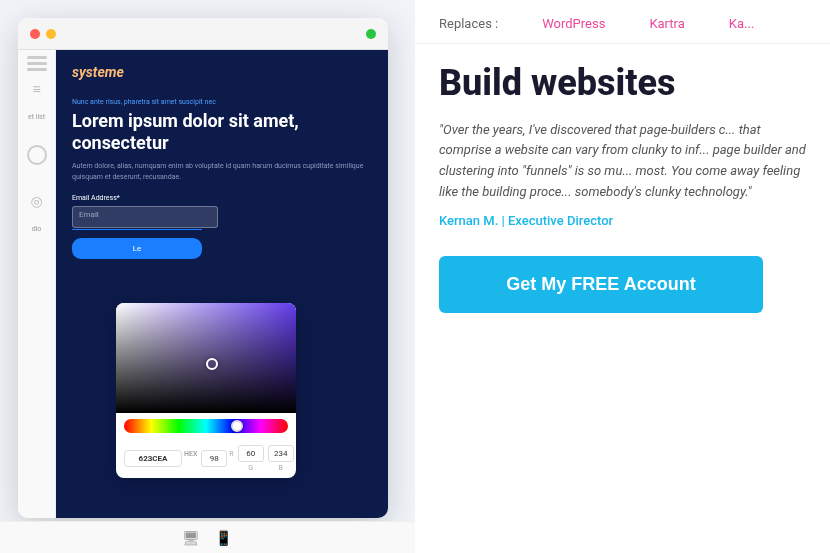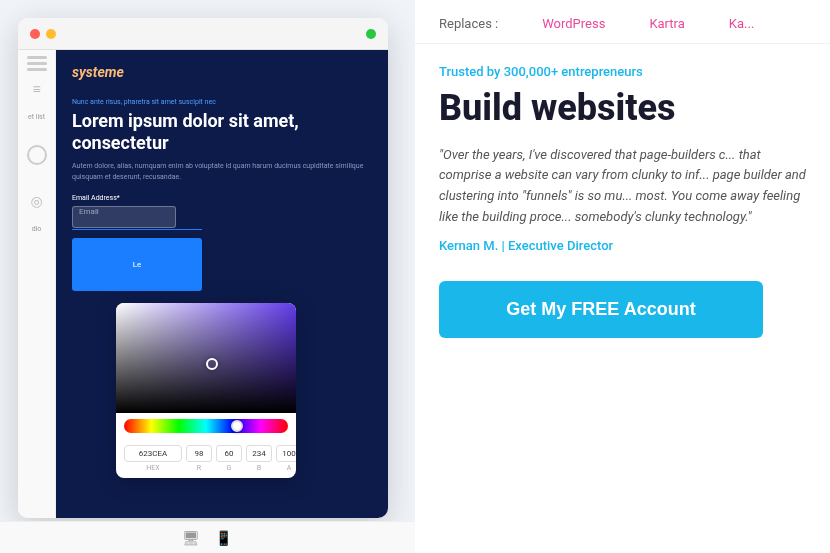--- a/index.html
+++ b/index.html
@@ -142,39 +142,39 @@
     .email-label {
       color: #ffffff;
       font-size: 7px;
       margin-top: 12px;
     }
 
     .email-input-mock {
       background: rgba(255,255,255,0.15);
       border: 1px solid rgba(255,255,255,0.3);
       height: 22px;
-      width: 104px;
+      width: 146px;
       border-radius: 3px;
       margin-top: 4px;
       display: flex;
-      align-items: flex-start;
-      padding: 0 6px;
+      align-items: flex-end;
+      padding: 8px 6px;
     }
 
     .email-input-mock span {
       color: rgba(255,255,255,0.5);
       font-size: 8px;
     }
 
     .cta-button-mock {
       background: #1a7eff;
       color: #fff;
       font-size: 8px;
-      padding: 22px 14px;
-      border-radius: 3px;
+      padding: 6px 14px;
+      border-radius: 9px;
       margin-top: 8px;
       display: inline-block;
       width: 130px;
       text-align: center;
     }
 
     
     .color-picker-popup {
       position: absolute;
       bottom: 40px;
@@ -392,25 +392,25 @@
         </div>
 
         <div class="color-picker-popup">
           <div class="color-gradient-area">
             <div class="color-picker-dot"></div>
           </div>
           <div class="color-spectrum-bar">
             <div class="spectrum-thumb"></div>
           </div>
           <div class="color-input-row">
-            <div style="display:flex;flex-direction:column;gap:2px;">
+            <div style="display:flex;flex-direction:row;gap:2px;font-weight:bold;">
               <div class="hex-input">623CEA</div>
               <div class="hex-label">HEX</div>
             </div>
-            <div style="display:flex;flex-direction:column;gap:2px;">
+            <div style="display:flex;flex-direction:row;gap:2px;">
               <div class="rgba-input">98</div>
               <div class="hex-label">R</div>
             </div>
             <div style="display:flex;flex-direction:column;gap:2px;">
               <div class="rgba-input">60</div>
               <div class="hex-label">G</div>
             </div>
             <div style="display:flex;flex-direction:column;gap:2px;">
               <div class="rgba-input">234</div>
               <div class="hex-label">B</div>
@@ -436,21 +436,20 @@
 <div class="right-panel">
 
   <div class="replaces-bar">
     <span class="replaces-label">Replaces :</span>
     <span class="replaces-item">WordPress</span>
     <span class="replaces-item">Kartra</span>
     <span class="replaces-item">Ka...</span>
   </div>
 
   <div class="right-content">
-    <div class="trusted-text">Trusted by 300,000+ entrepreneurs</div>
     <div class="build-headline">Build websites</div>
     <div class="testimonial-text">
       "Over the years, I've discovered that page-builders c... that comprise a website can vary from clunky to inf... page builder and clustering into "funnels" is so mu... most. You come away feeling like the building proce... somebody's clunky technology."
     </div>
     <div class="testimonial-author">Kernan M. | Executive Director</div>
     <button class="cta-main-button">Get My FREE Account</button>
   </div>
 </div>
 
 </body></html>

